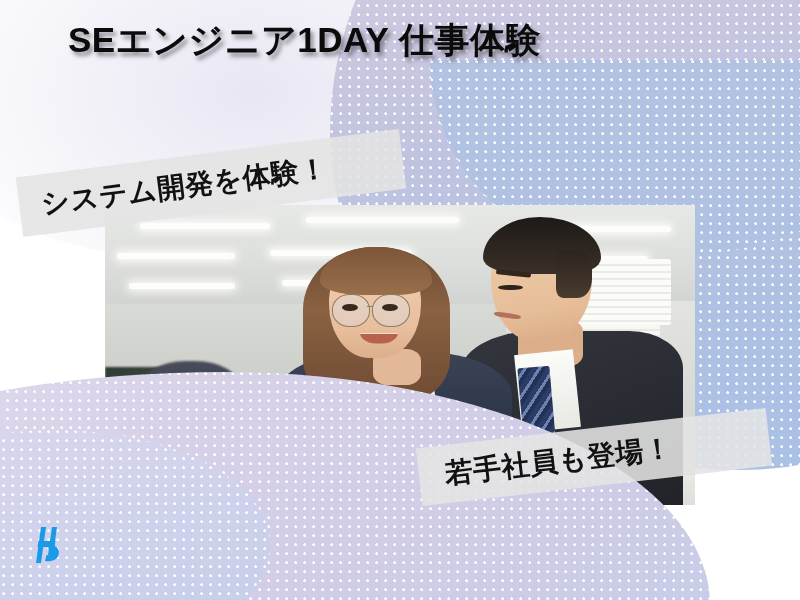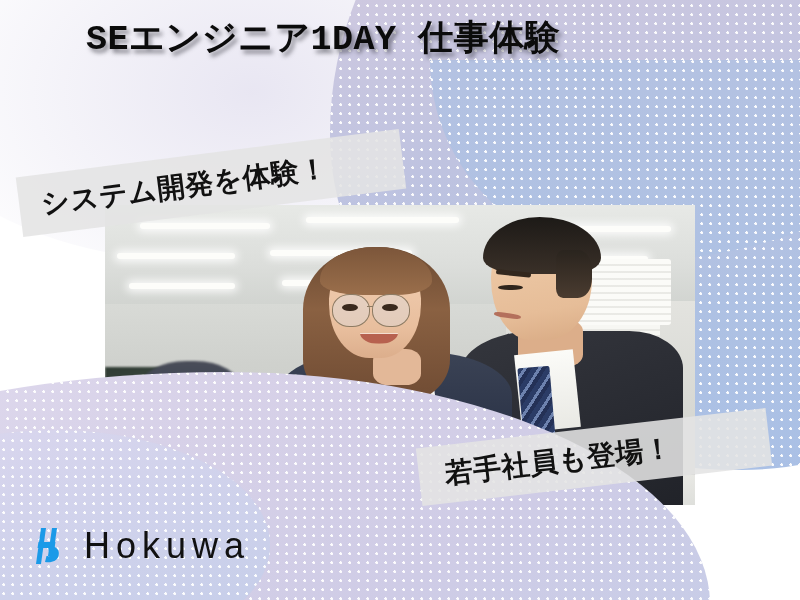--- a/index.html
+++ b/index.html
@@ -304,21 +304,21 @@
   .headline-line {
     color: #0b0b0b;
     font-weight: bold;
     font-size: 35px;
     line-height: 52px;
     letter-spacing: 0.5px;
     white-space: nowrap;
     text-shadow: 3px 4px 4px rgba(60,60,70,0.55);
   }
   .hl-1 { padding-left: 26px; }
-  .hl-2 { padding-left: 86px; font-family: Liberation Mono, monospace; }
+  .hl-2 { padding-left: 68px; }
 
   
   .banner {
     position: absolute;
     z-index: 7;
     background: rgba(228,228,228,0.88);
     display: flex;
     align-items: center;
     box-sizing: border-box;
   }
@@ -445,16 +445,15 @@
     <span class="banner-text">若手社員も登場！</span>
   </div>
 
   <div class="logo">
     <svg class="logo-mark" viewBox="0 0 36 40">
       <path d="M11 2 L16 2 L11 38 L6 38 Z" fill="#1b9ae8"></path>
       <path d="M22 2 L27 2 L23 30 L18 30 Z" fill="#1b9ae8"></path>
       <path d="M8.5 16 L25.5 16 L24.5 22 L7.5 22 Z" fill="#1b9ae8"></path>
       <path d="M18 20 C27 20 30 24 28.5 30 C27 35 22 37 15 36 L16.5 30 C20.5 30.5 22.5 29.5 23 27 C23.4 25 22 24.5 18.6 24.5 Z" fill="#1b9ae8"></path>
     </svg>
-    <span class="logo-word">Hokuwa</span>
   </div>
 
 </div>
 
 </body></html>

